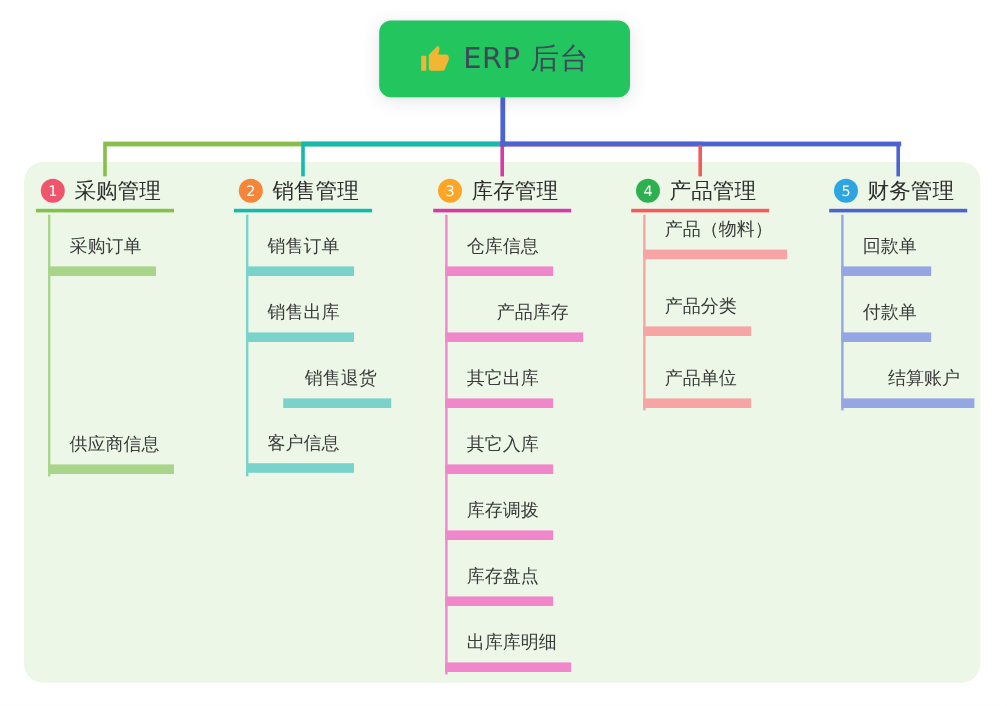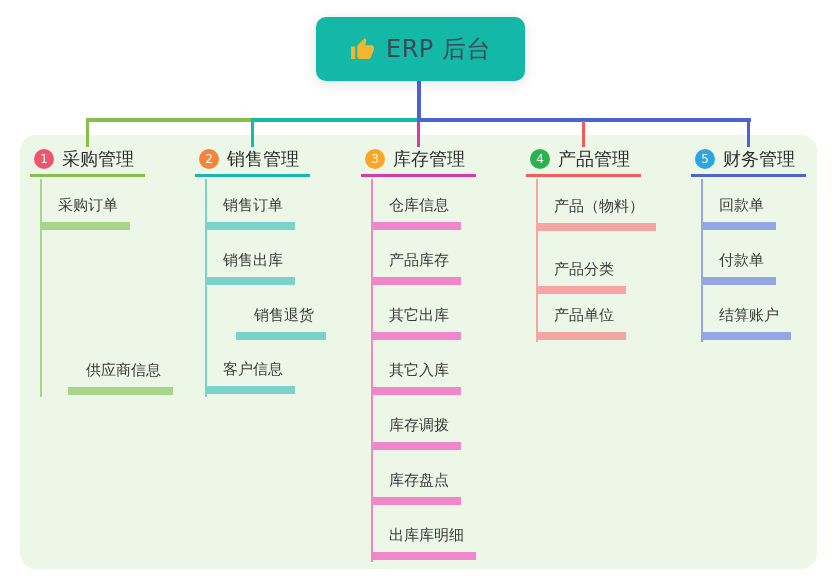--- a/index.html
+++ b/index.html
@@ -22,21 +22,21 @@
   }
   #connectors .line {
     position: absolute;
   }
   .root-node {
     position: absolute;
     left: 316px;
     top: 17px;
     width: 209px;
     height: 64px;
-    background: #14b8a6;
+    background: #22c55e;
     border-radius: 10px;
     box-shadow: 0 3px 14px rgba(60,70,90,.14), 0 0 2px rgba(60,70,90,.08);
     display: flex;
     align-items: center;
     justify-content: center;
     gap: 11px;
     z-index: 6;
   }
   .root-label {
     font-size: 24px;
@@ -131,21 +131,21 @@
   <div id="columns">
       <div class="column" style="left: 30px;">
         <div class="branch-title" style="border-bottom-color: rgb(134, 192, 75);">
           <span class="badge" style="background: rgb(240, 85, 110);">1</span>
           <span class="branch-label">采购管理</span>
         </div>
         <div class="trunk" style="background: rgb(169, 213, 139); height: 218px;"></div>
         <div class="child" style="top: 54px; border-bottom-color: rgb(169, 213, 139);">
           <span class="child-label">采购订单</span>
         </div>
-        <div class="child" style="top: 219px; border-bottom-color: rgb(169, 213, 139); margin-left: 28px;">
+        <div class="child" style="top: 219px; border-bottom-color: rgb(169, 213, 139);">
           <span class="child-label">供应商信息</span>
         </div>
       </div>
       <div class="column" style="left: 195px;">
         <div class="branch-title" style="border-bottom-color: rgb(23, 184, 174);">
           <span class="badge" style="background: rgb(245, 133, 58);">2</span>
           <span class="branch-label">销售管理</span>
         </div>
         <div class="trunk" style="background: rgb(121, 211, 202); height: 218px;"></div>
         <div class="child" style="top: 54px; border-bottom-color: rgb(121, 211, 202);">
@@ -163,21 +163,21 @@
       </div>
       <div class="column" style="left: 361px;">
         <div class="branch-title" style="border-bottom-color: rgb(214, 58, 166);">
           <span class="badge" style="background: rgb(253, 165, 38);">3</span>
           <span class="branch-label">库存管理</span>
         </div>
         <div class="trunk" style="background: rgb(240, 135, 203); height: 383px;"></div>
         <div class="child" style="top: 54px; border-bottom-color: rgb(240, 135, 203);">
           <span class="child-label">仓库信息</span>
         </div>
-        <div class="child" style="top: 109px; border-bottom-color: rgb(240, 135, 203);">
+        <div class="child" style="top: 109px; border-bottom-color: rgb(240, 135, 203); padding-left: 25px;">
           <span class="child-label">产品库存</span>
         </div>
         <div class="child" style="top: 164px; border-bottom-color: rgb(240, 135, 203); justify-content: center;">
           <span class="child-label">其它出库</span>
         </div>
         <div class="child" style="top: 219px; border-bottom-color: rgb(240, 135, 203);">
           <span class="child-label">其它入库</span>
         </div>
         <div class="child" style="top: 274px; border-bottom-color: rgb(240, 135, 203);">
           <span class="child-label">库存调拨</span>
@@ -188,41 +188,41 @@
         <div class="child" style="top: 384px; border-bottom-color: rgb(240, 135, 203);">
           <span class="child-label">出库库明细</span>
         </div>
       </div>
       <div class="column" style="left: 526px;">
         <div class="branch-title" style="border-bottom-color: rgb(242, 92, 92);">
           <span class="badge" style="background: rgb(45, 177, 80);">4</span>
           <span class="branch-label">产品管理</span>
         </div>
         <div class="trunk" style="background: rgb(247, 164, 164); height: 163px;"></div>
-        <div class="child" style="top: 55px; border-bottom-color: rgb(247, 164, 164); justify-content: flex-end;">
+        <div class="child" style="top: 40px; border-bottom-color: rgb(247, 164, 164); justify-content: flex-end;">
           <span class="child-label">产品（物料）</span>
         </div>
-        <div class="child" style="top: 118px; border-bottom-color: rgb(247, 164, 164); justify-content: center;">
+        <div class="child" style="top: 104px; border-bottom-color: rgb(247, 164, 164); justify-content: center;">
           <span class="child-label">产品分类</span>
         </div>
         <div class="child" style="top: 164px; border-bottom-color: rgb(247, 164, 164);">
           <span class="child-label">产品单位</span>
         </div>
       </div>
       <div class="column" style="left: 691px;">
         <div class="branch-title" style="border-bottom-color: rgb(76, 99, 210);">
           <span class="badge" style="background: rgb(44, 165, 224);">5</span>
           <span class="branch-label">财务管理</span>
         </div>
         <div class="trunk" style="background: rgb(149, 166, 228); height: 163px;"></div>
         <div class="child" style="top: 54px; border-bottom-color: rgb(149, 166, 228);">
           <span class="child-label">回款单</span>
         </div>
         <div class="child" style="top: 109px; border-bottom-color: rgb(149, 166, 228);">
           <span class="child-label">付款单</span>
         </div>
-        <div class="child" style="top: 164px; border-bottom-color: rgb(149, 166, 228);">
+        <div class="child" style="top: 164px; border-bottom-color: rgb(149, 166, 228); padding-left: 21px;">
           <span class="child-label">结算账户</span>
         </div>
       </div>
     </div>
 
 </div>
 
 </body></html>

